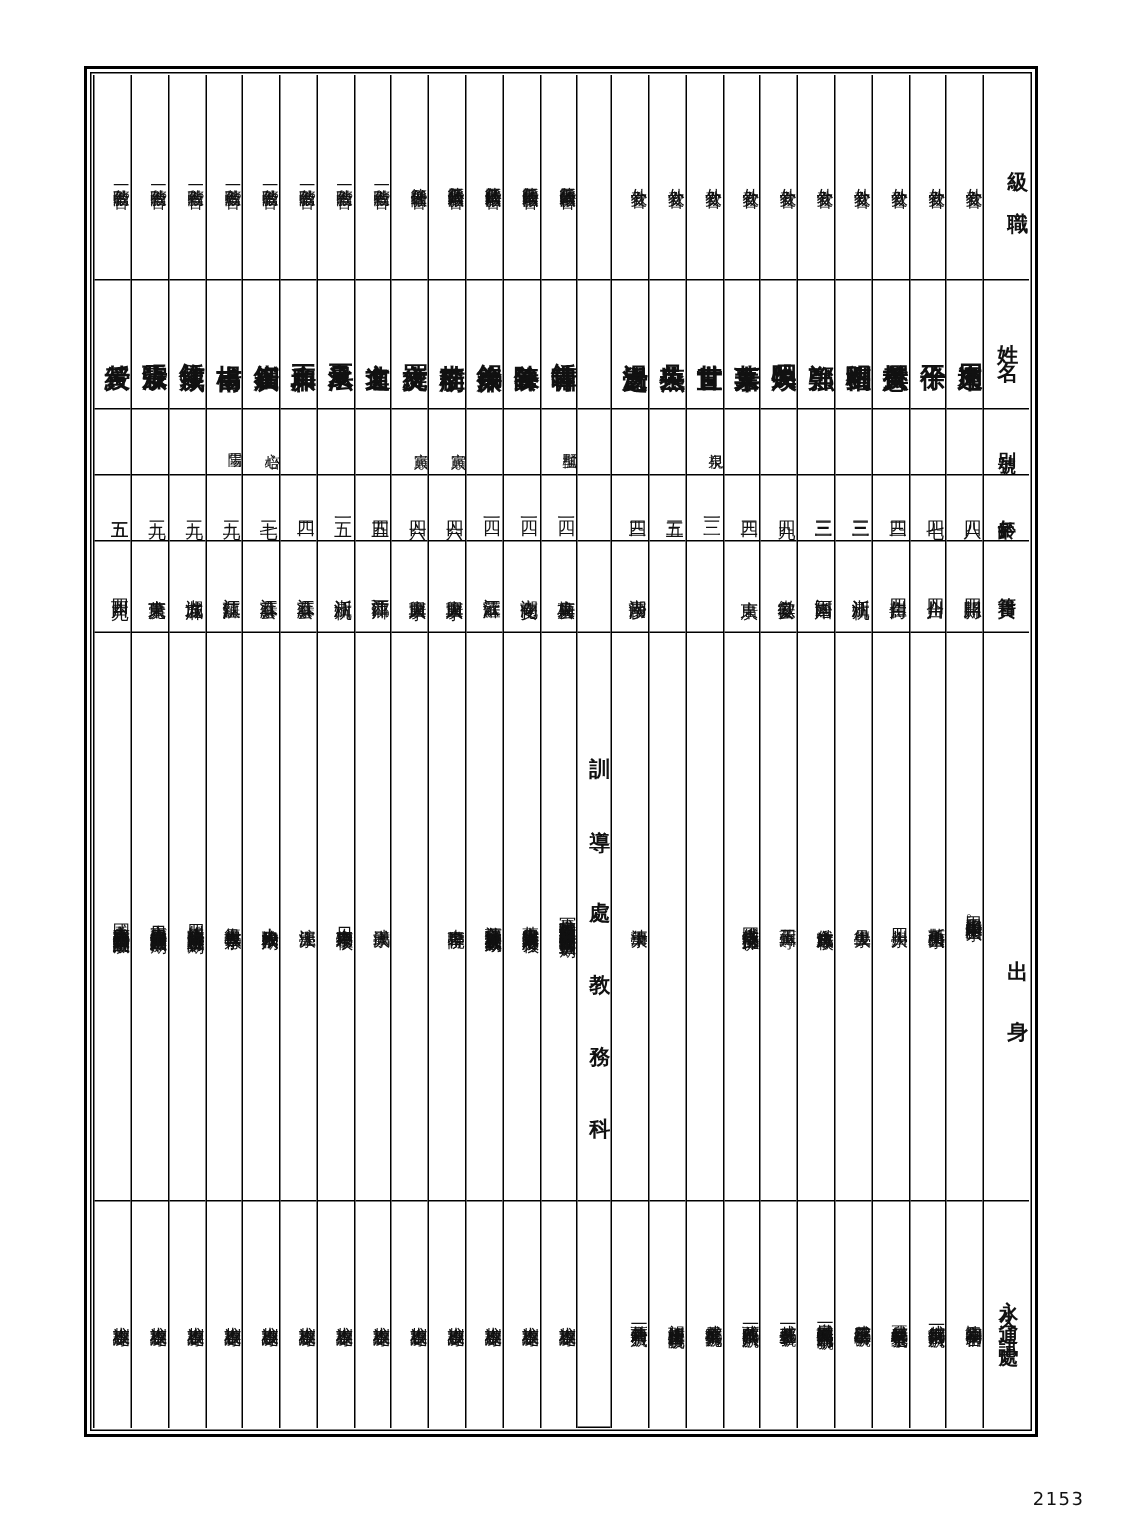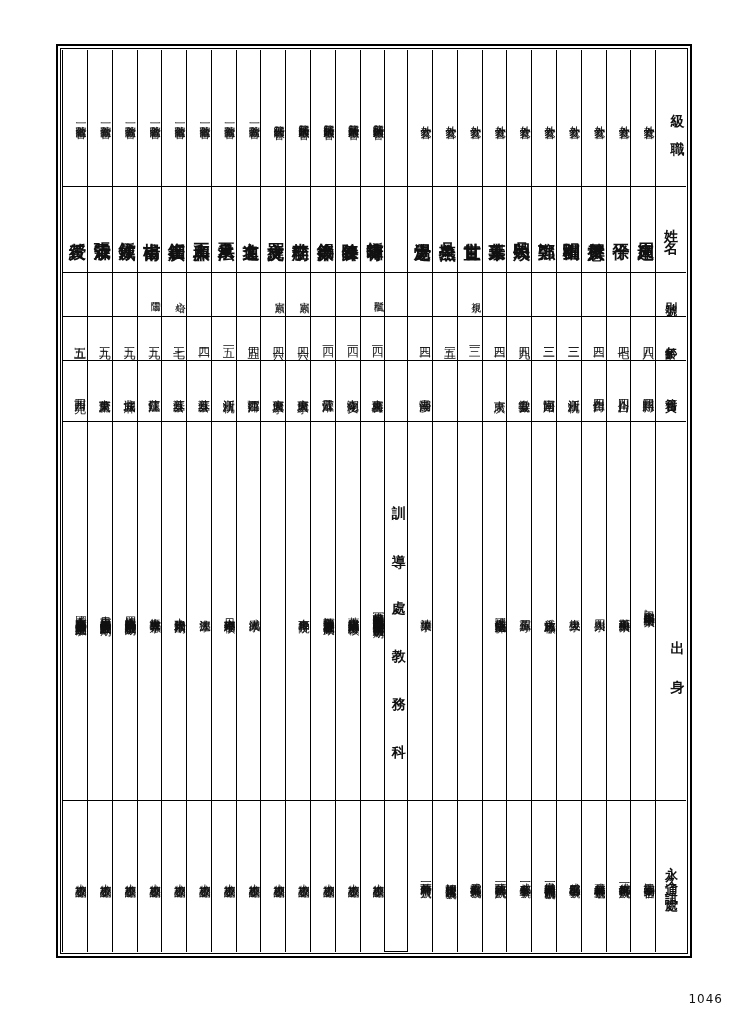--- a/index.html
+++ b/index.html
@@ -365,13 +365,13 @@
         <div class="cell r-rank">薦一階教官</div>
         <div class="cell r-name">黃綬</div>
         <div class="cell r-alias alias-small"></div>
         <div class="cell r-age">五五</div>
         <div class="cell r-place">四川西充</div>
         <div class="cell r-edu">國立北京大學東京法政大學中訓團黨政班</div>
         <div class="cell r-addr">本校訓導處</div>
       </div>
     </div>
 </div>
-<div id="folio">1046</div>
+<div id="folio">2153</div>
 
 </body></html>

